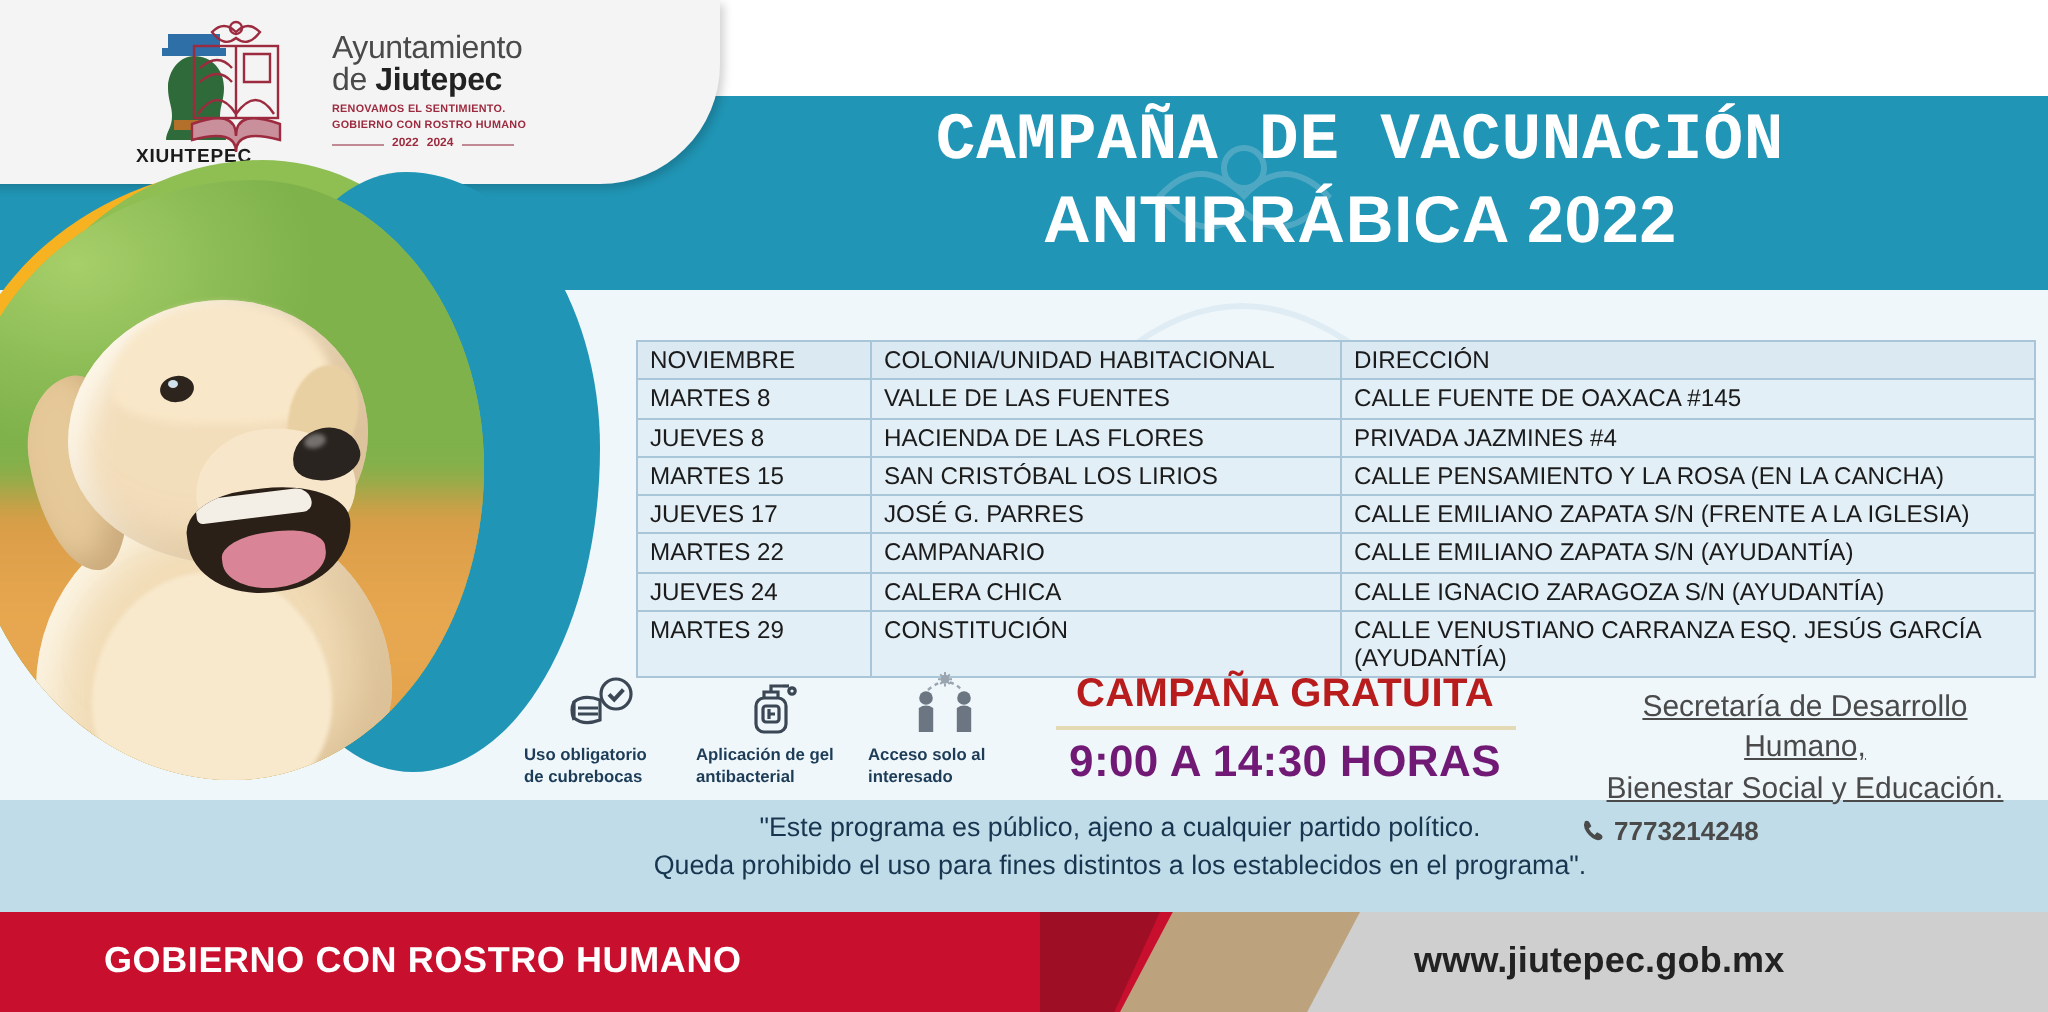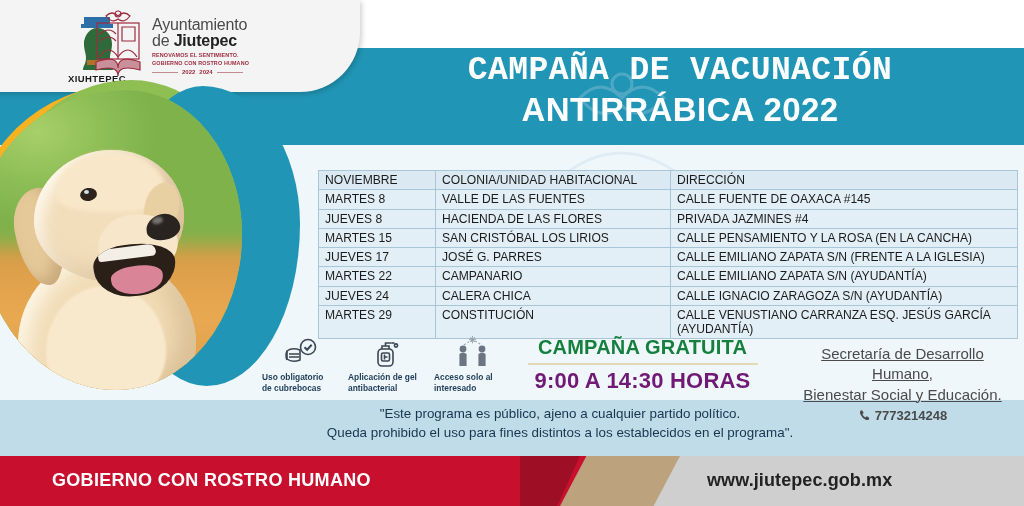--- a/index.html
+++ b/index.html
@@ -25,21 +25,21 @@
     position:absolute;left:-40px;top:0px;width:400px;height:92px;
     background:#f4f4f4;border-bottom-right-radius:60px;border-top-right-radius:0px;
     box-shadow:2px 2px 5px rgba(0,0,0,.18);
     display:flex;align-items:center;
   }
   .logo-xiuhtepec{position:absolute;left:95px;top:8px;width:84px;height:76px;
     display:flex;flex-direction:column;align-items:center;justify-content:flex-end;}
   .logo-xiuh-label{font-size:9.5px;font-weight:bold;letter-spacing:.4px;color:#1a1a1a;margin-top:1px;}
   .logo-ayto{position:absolute;left:130px;top:6px;width:230px;height:80px;display:flex;align-items:center;}
   .ayto-shield{width:56px;height:72px;flex:0 0 56px;}
-  .ayto-txt{margin-left:6px;line-height:1;}
+  .ayto-txt{margin-left:20px;line-height:1;}
   .ayto-l1{font-size:16px;color:#4a4a4a;letter-spacing:-.2px;}
   .ayto-l2{font-size:16px;color:#4a4a4a;letter-spacing:-.2px;}
   .ayto-l2 b{color:#222;font-weight:bold;}
   .ayto-slogan{margin-top:3px;font-size:5.4px;font-weight:bold;color:#9d2b3f;letter-spacing:.15px;line-height:1.45;}
   .ayto-years{margin-top:2px;display:flex;align-items:center;gap:4px;font-size:6px;color:#9d2b3f;font-weight:bold;}
   .ayto-years .ln{display:block;height:1px;width:26px;background:#c08a95;}
   
   .title-wrap{position:absolute;left:370px;top:52px;width:620px;text-align:center;color:#fff;}
   .title-l1{font-size:33px;font-weight:bold;letter-spacing:.4px;line-height:1.18;font-family:Liberation Mono, monospace;}
   .title-l2{font-size:33px;font-weight:bold;letter-spacing:.4px;line-height:1.18;}
@@ -102,27 +102,27 @@
   table.sched td.c1{width:104px;}
   table.sched td.c2{width:222px;}
   table.sched td.c3{white-space:normal;}
   
   .measures{position:absolute;left:262px;top:334px;width:250px;display:flex;gap:8px;}
   .measure{width:78px;text-align:left;color:#1f3e5a;}
   .m-ico{height:34px;display:flex;align-items:flex-end;justify-content:center;}
   .m-lbl{font-size:8.4px;font-weight:bold;line-height:1.25;margin-top:4px;color:#1d3c57;}
   
   .free-wrap{position:absolute;left:505px;top:336px;width:275px;text-align:center;}
-  .free-1{font-size:20px;font-weight:bold;color:#15803d;letter-spacing:.2px;}
+  .free-1{font-size:20px;font-weight:bold;color:#b91c1c;letter-spacing:.2px;}
   .free-rule{width:230px;height:2px;background:#e3d9b5;margin:4px auto 3px;}
   .free-2{font-size:22px;font-weight:bold;color:#701a75;letter-spacing:.2px;}
   
   .sec-wrap{position:absolute;left:790px;top:344px;width:225px;text-align:center;color:#4a4a4a;}
   .sec-l{font-size:15px;line-height:1.35;text-decoration:underline;}
-  .sec-phone{margin-top:3px;font-size:13px;font-weight:bold;color:#4a4a4a;display:flex;align-items:center;justify-content:center;gap:4px;}
+  .sec-phone{margin-top:3px;font-size:13px;font-weight:bold;color:#4a4a4a;display:flex;align-items:center;justify-content:flex-start;gap:4px;}
   
   .disc{position:absolute;left:180px;top:404px;width:760px;text-align:center;color:#17354f;
     font-size:13.4px;line-height:1.45;}
   
   .foot{position:absolute;left:0;top:456px;width:1024px;height:50px;}
   .foot-red{position:absolute;left:0;top:0;width:600px;height:50px;background:#c8102e;}
   .foot-red-dark{position:absolute;left:520px;top:0;width:60px;height:50px;background:#9e0f26;
     clip-path:polygon(0 0,100% 0,62% 100%,0 100%);}
   .foot-tan{position:absolute;left:560px;top:0;width:120px;height:50px;background:#bda37d;
     clip-path:polygon(22% 0,100% 0,78% 100%,0 100%);}

